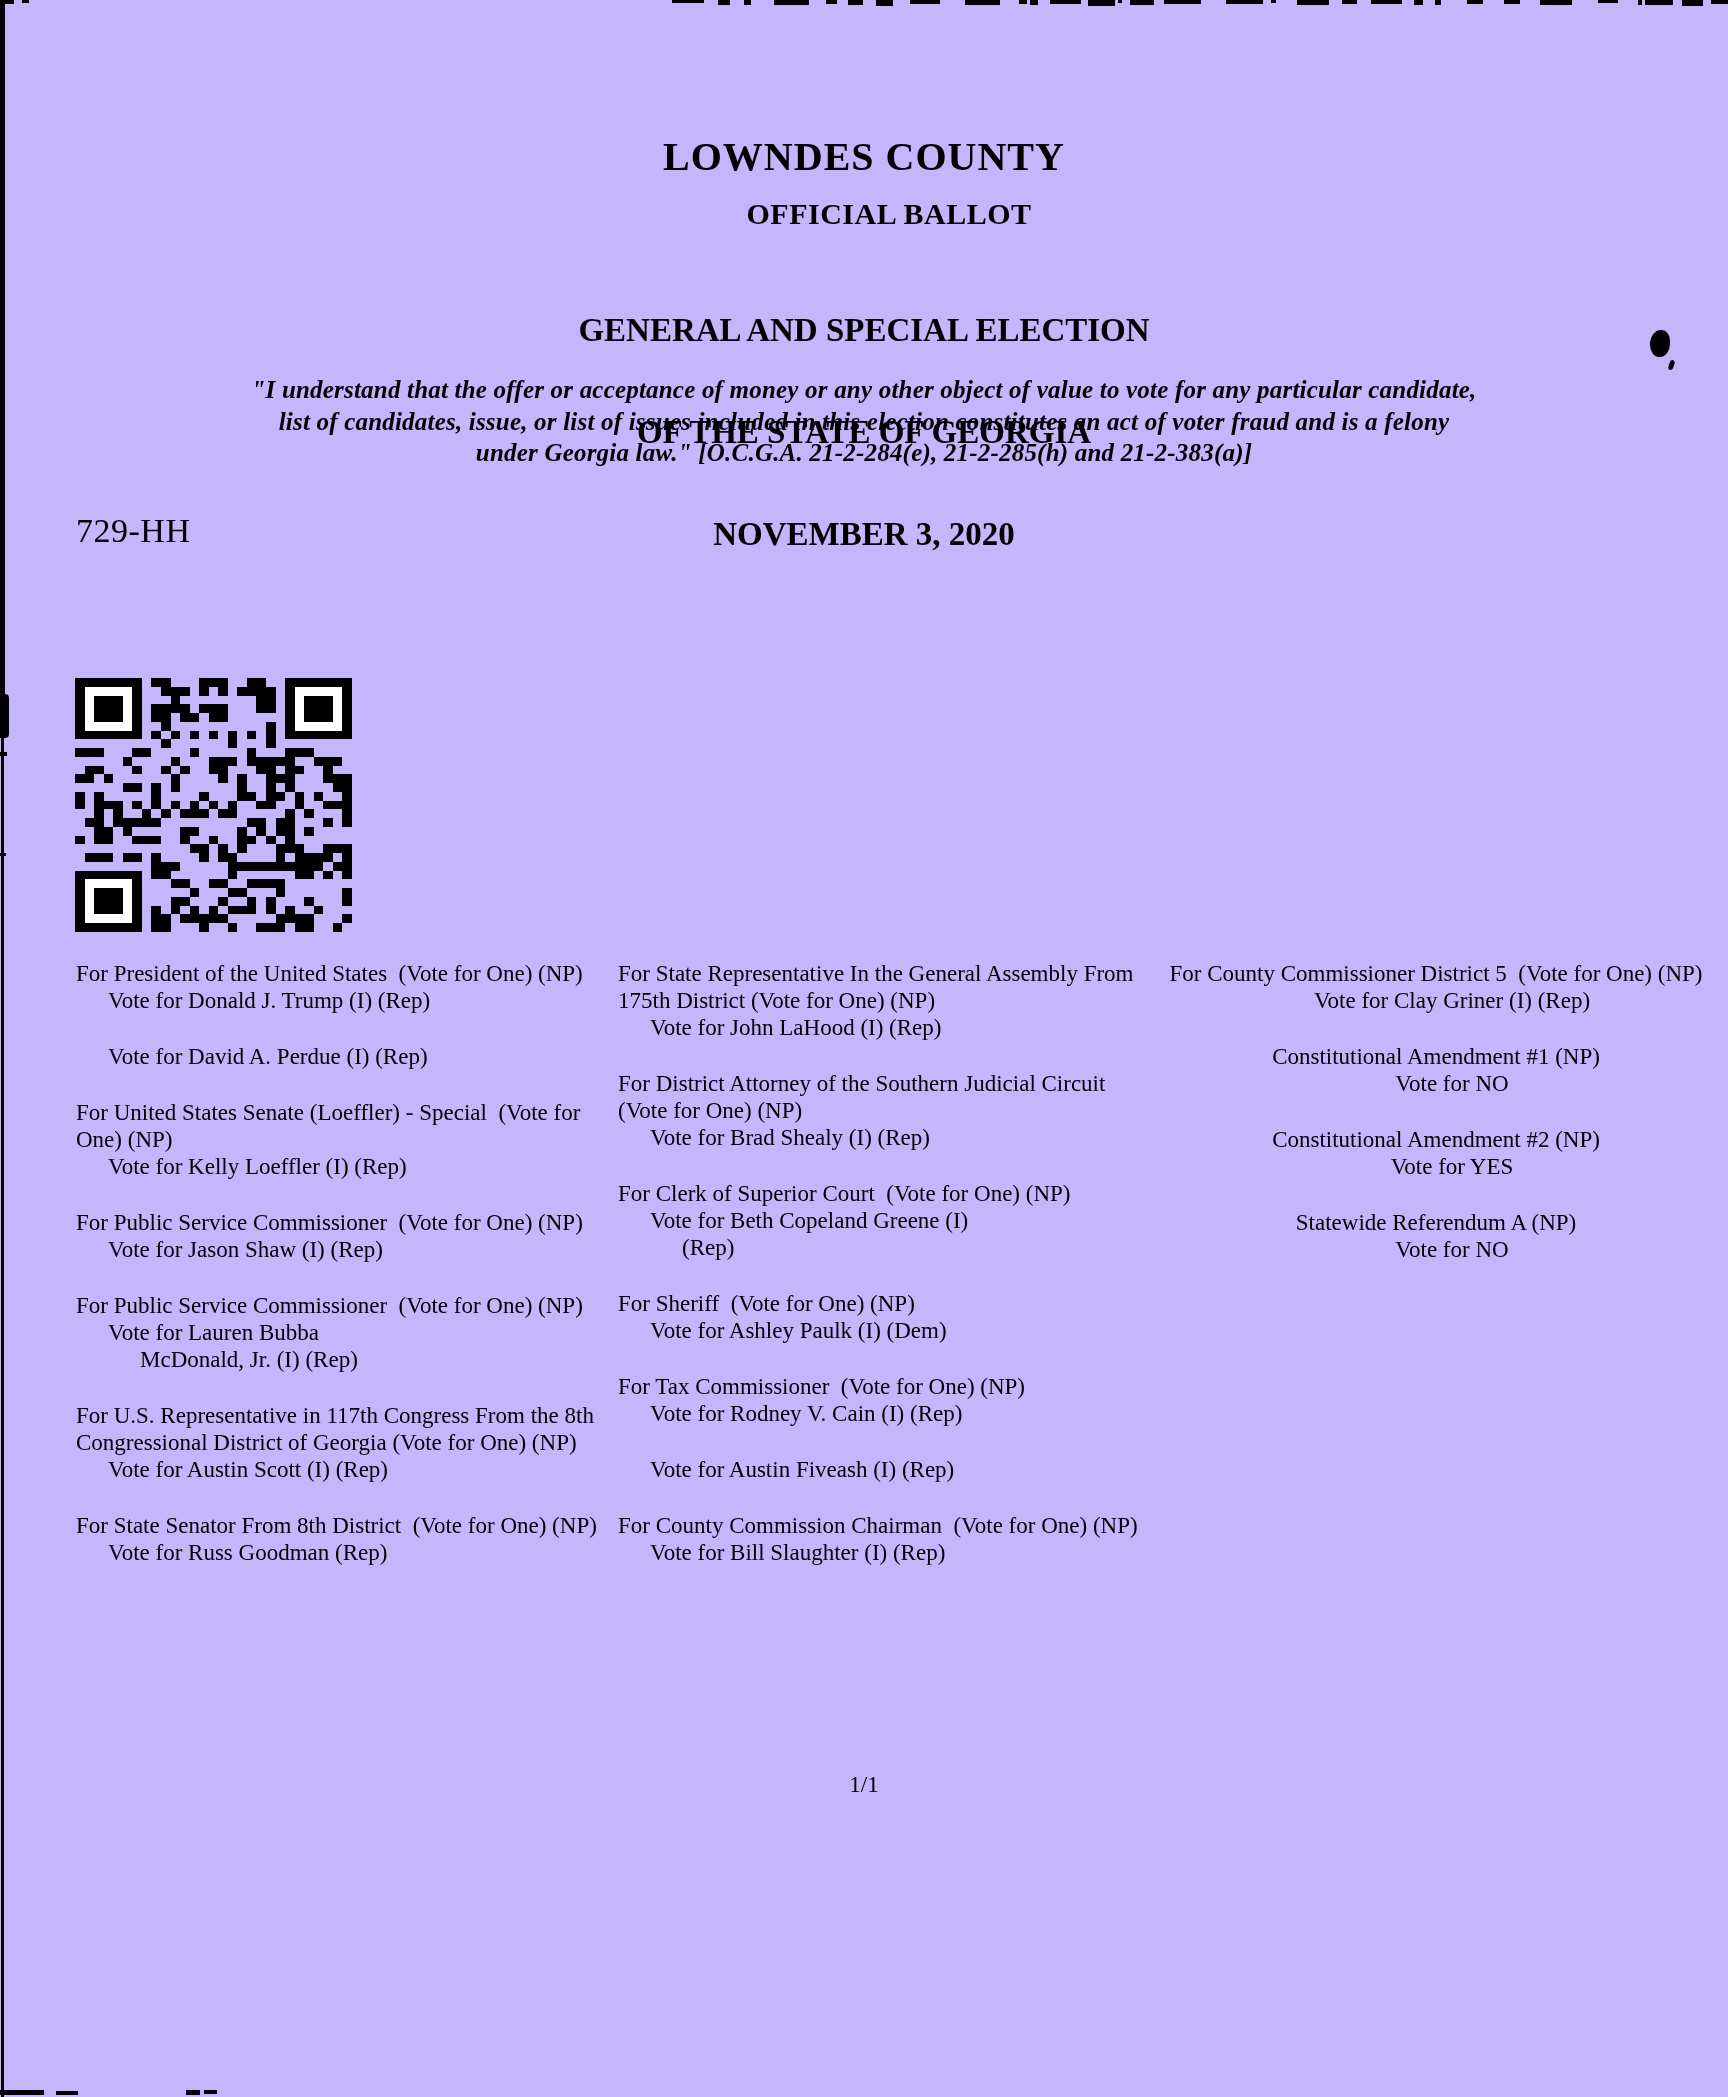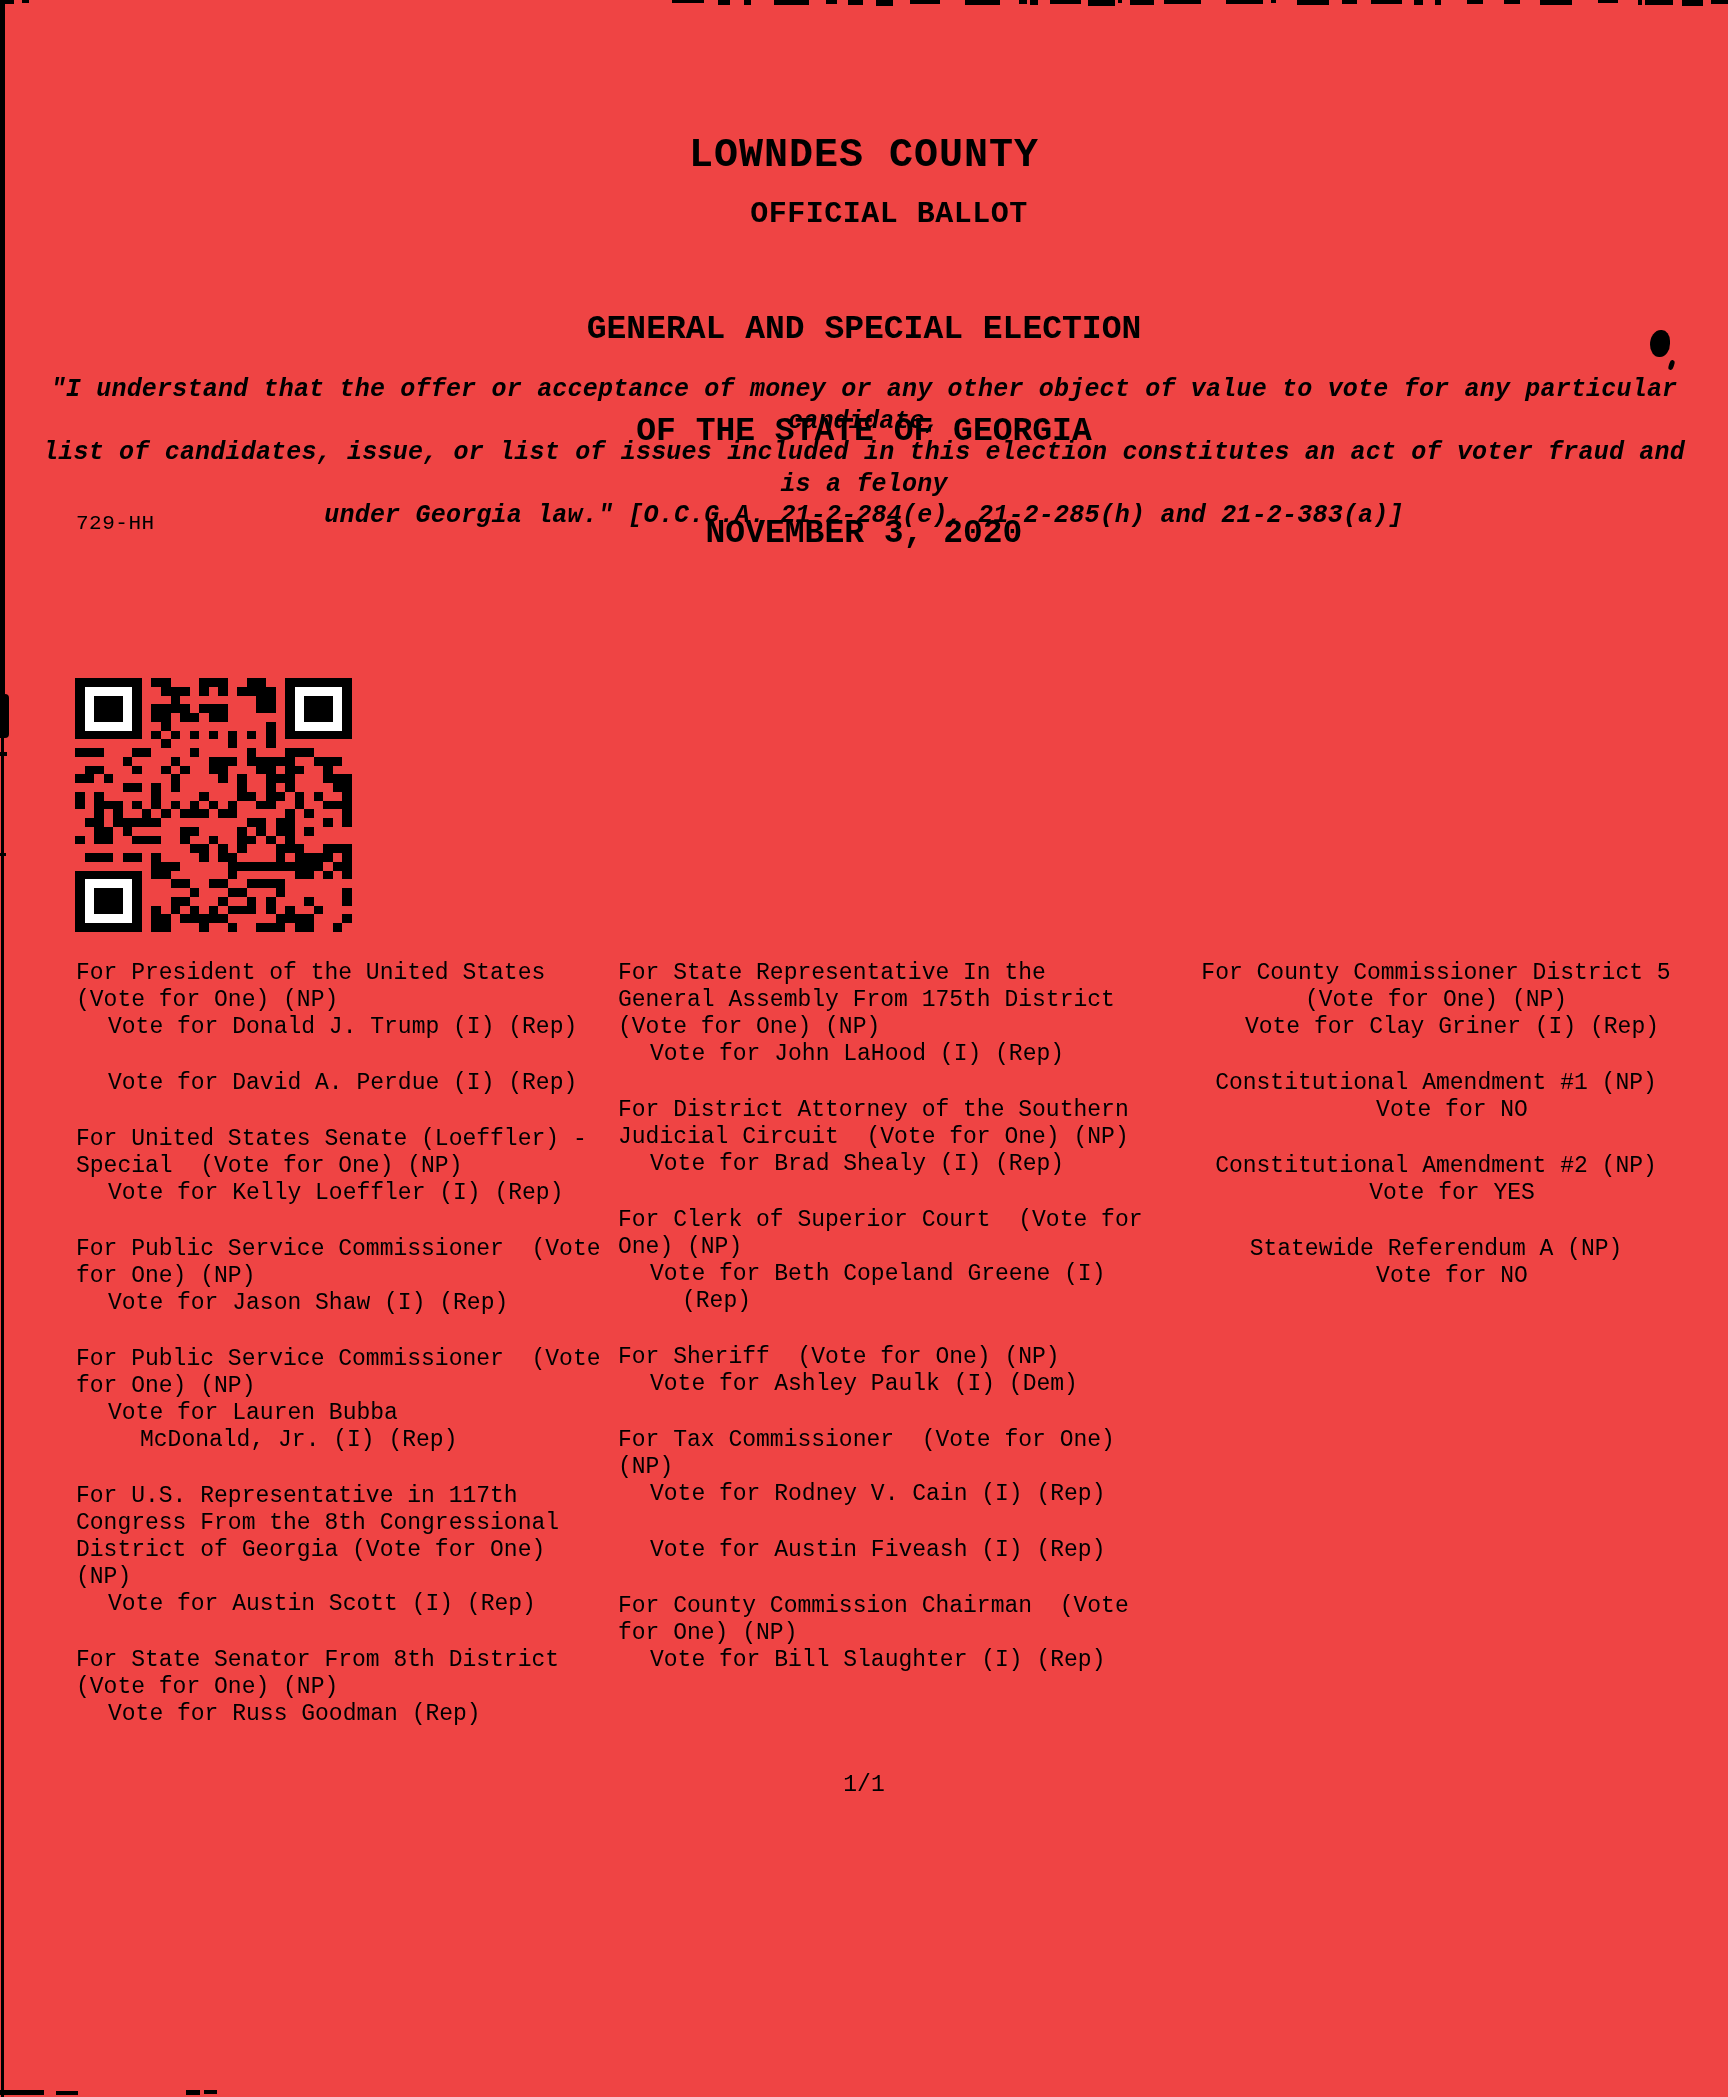--- a/index.html
+++ b/index.html
@@ -1,18 +1,18 @@
 <!DOCTYPE html>
 <html><head>
 <meta charset="utf-8">
 <style>
   html,body { margin:0; padding:0; background:#e8e8e8; }
   .page {
-    position:relative; width:1728px; height:2097px; background:#ef4444;
-    font-family:Liberation Mono, monospace; color:#000; overflow:hidden;
+    position:relative; width:1728px; height:2097px; background:#c4b5fd;
+    font-family:Liberation Serif, serif; color:#000; overflow:hidden;
     margin:0 auto;
   }
   
   .artifact { position:absolute; background:#000; pointer-events:none; }
   #left-edge-line   { left:1px;  top:0;     width:3px;  height:2097px; }
   #left-edge-thick  { left:0;    top:0;     width:5px;  height:738px; }
   #left-edge-blob   { left:0;    top:694px; width:9px;  height:44px; border-radius:0 4px 4px 0; }
   #left-tick-1      { left:0;    top:752px; width:7px;  height:4px; }
   #left-tick-2      { left:0;    top:853px; width:6px;  height:3px; }
   #ink-blob         { left:1650px; top:330px; width:20px; height:27px; border-radius:60% 45% 55% 50%; }
@@ -25,21 +25,21 @@
   #county-title   { top:133px; font-size:40px; letter-spacing:1px; }
   #ballot-title   { top:197px; font-size:30px; letter-spacing:0.5px;margin-left:25px; }
   #election-block { top:245px; font-size:33px; line-height:34px; }
   
   #fraud-disclaimer {
     position:absolute; top:374px; left:30px; width:1668px; text-align:center;
     font-style:italic; font-weight:700; font-size:25px; line-height:31.5px;
     letter-spacing:0.2px;
   }
   
-  #precinct-code { position:absolute; top:512px; left:76px; font-size:21px; letter-spacing:0.5px; }
+  #precinct-code { position:absolute; top:512px; left:76px; font-size:34px; letter-spacing:0.5px; }
   #qr-code { position:absolute; top:678px; left:75px; width:277px; height:254px; }
   #page-number { position:absolute; top:1772px; left:0; width:1728px; text-align:center; font-size:23px; }
   
   .col { position:absolute; top:960px; font-size:23px; line-height:27px; }
   #col-0 { left:76px;   width:535px; }
   #col-1 { left:618px;  width:538px; }
   #col-2 { left:1162px; width:548px;text-align:center; }
   .contest { margin-bottom:29px; }
   .contest-title { white-space:pre-wrap; }
   .contest-vote  { white-space:pre-wrap; padding-left:64px; text-indent:-32px; }

